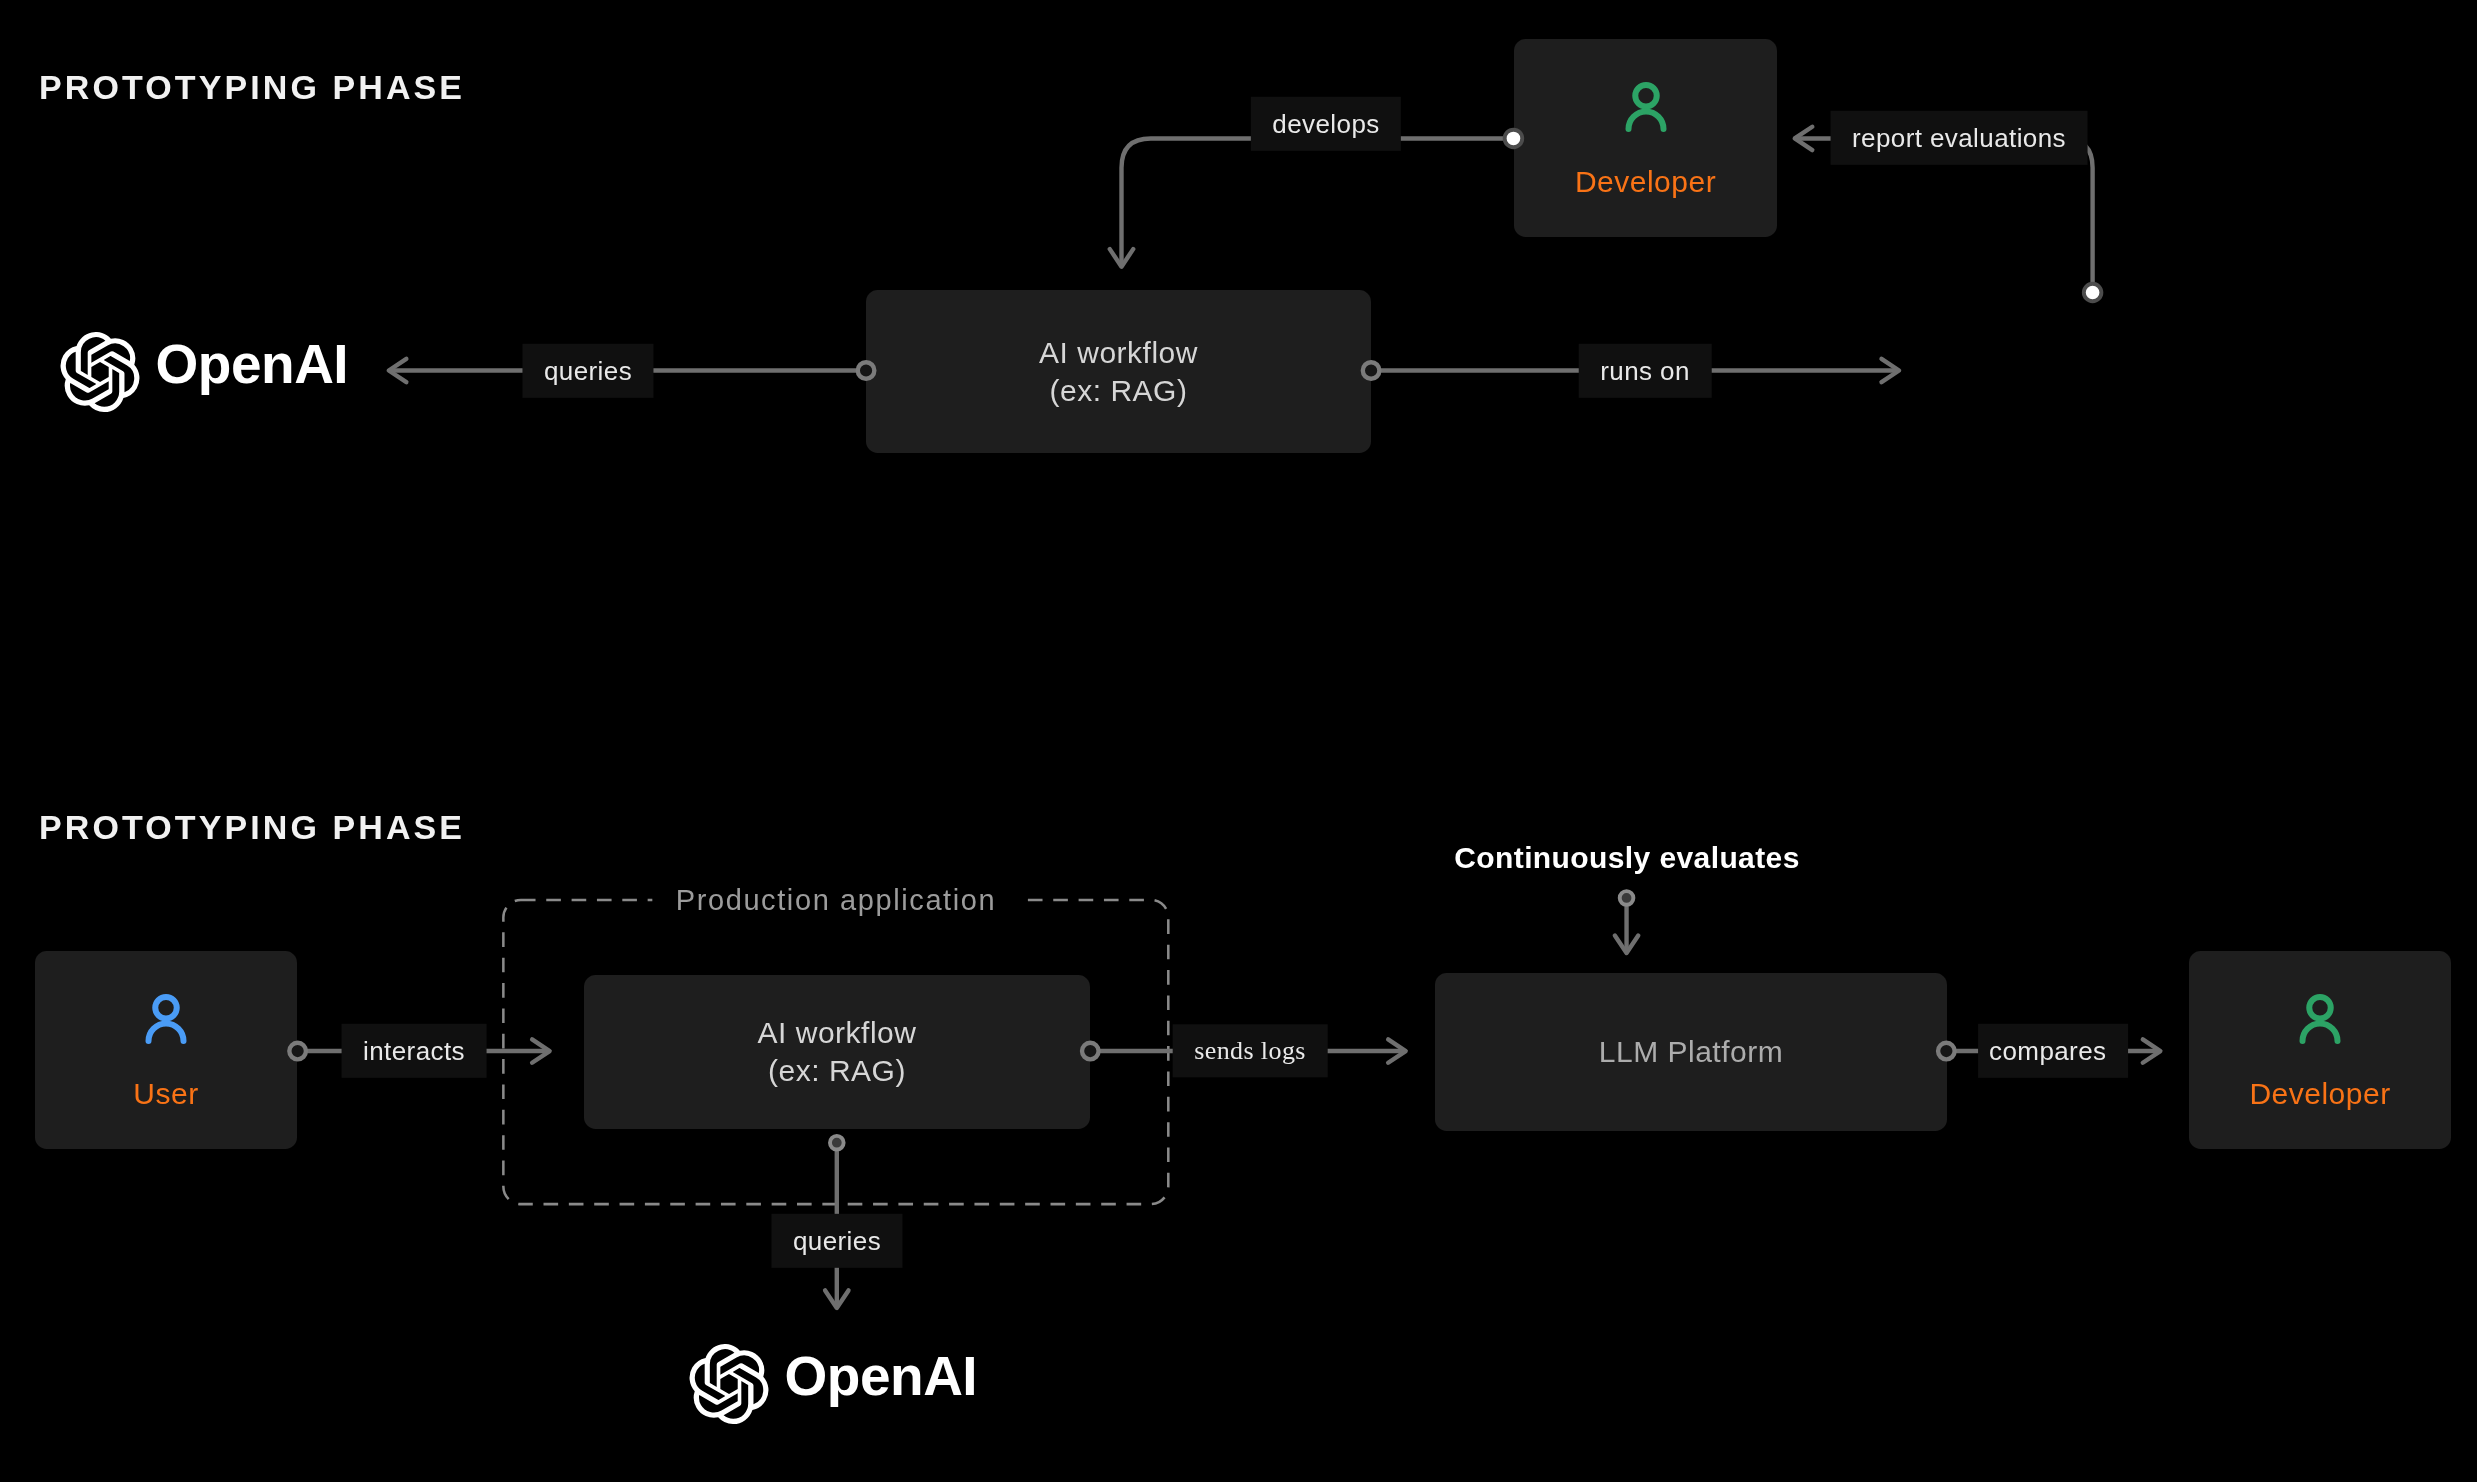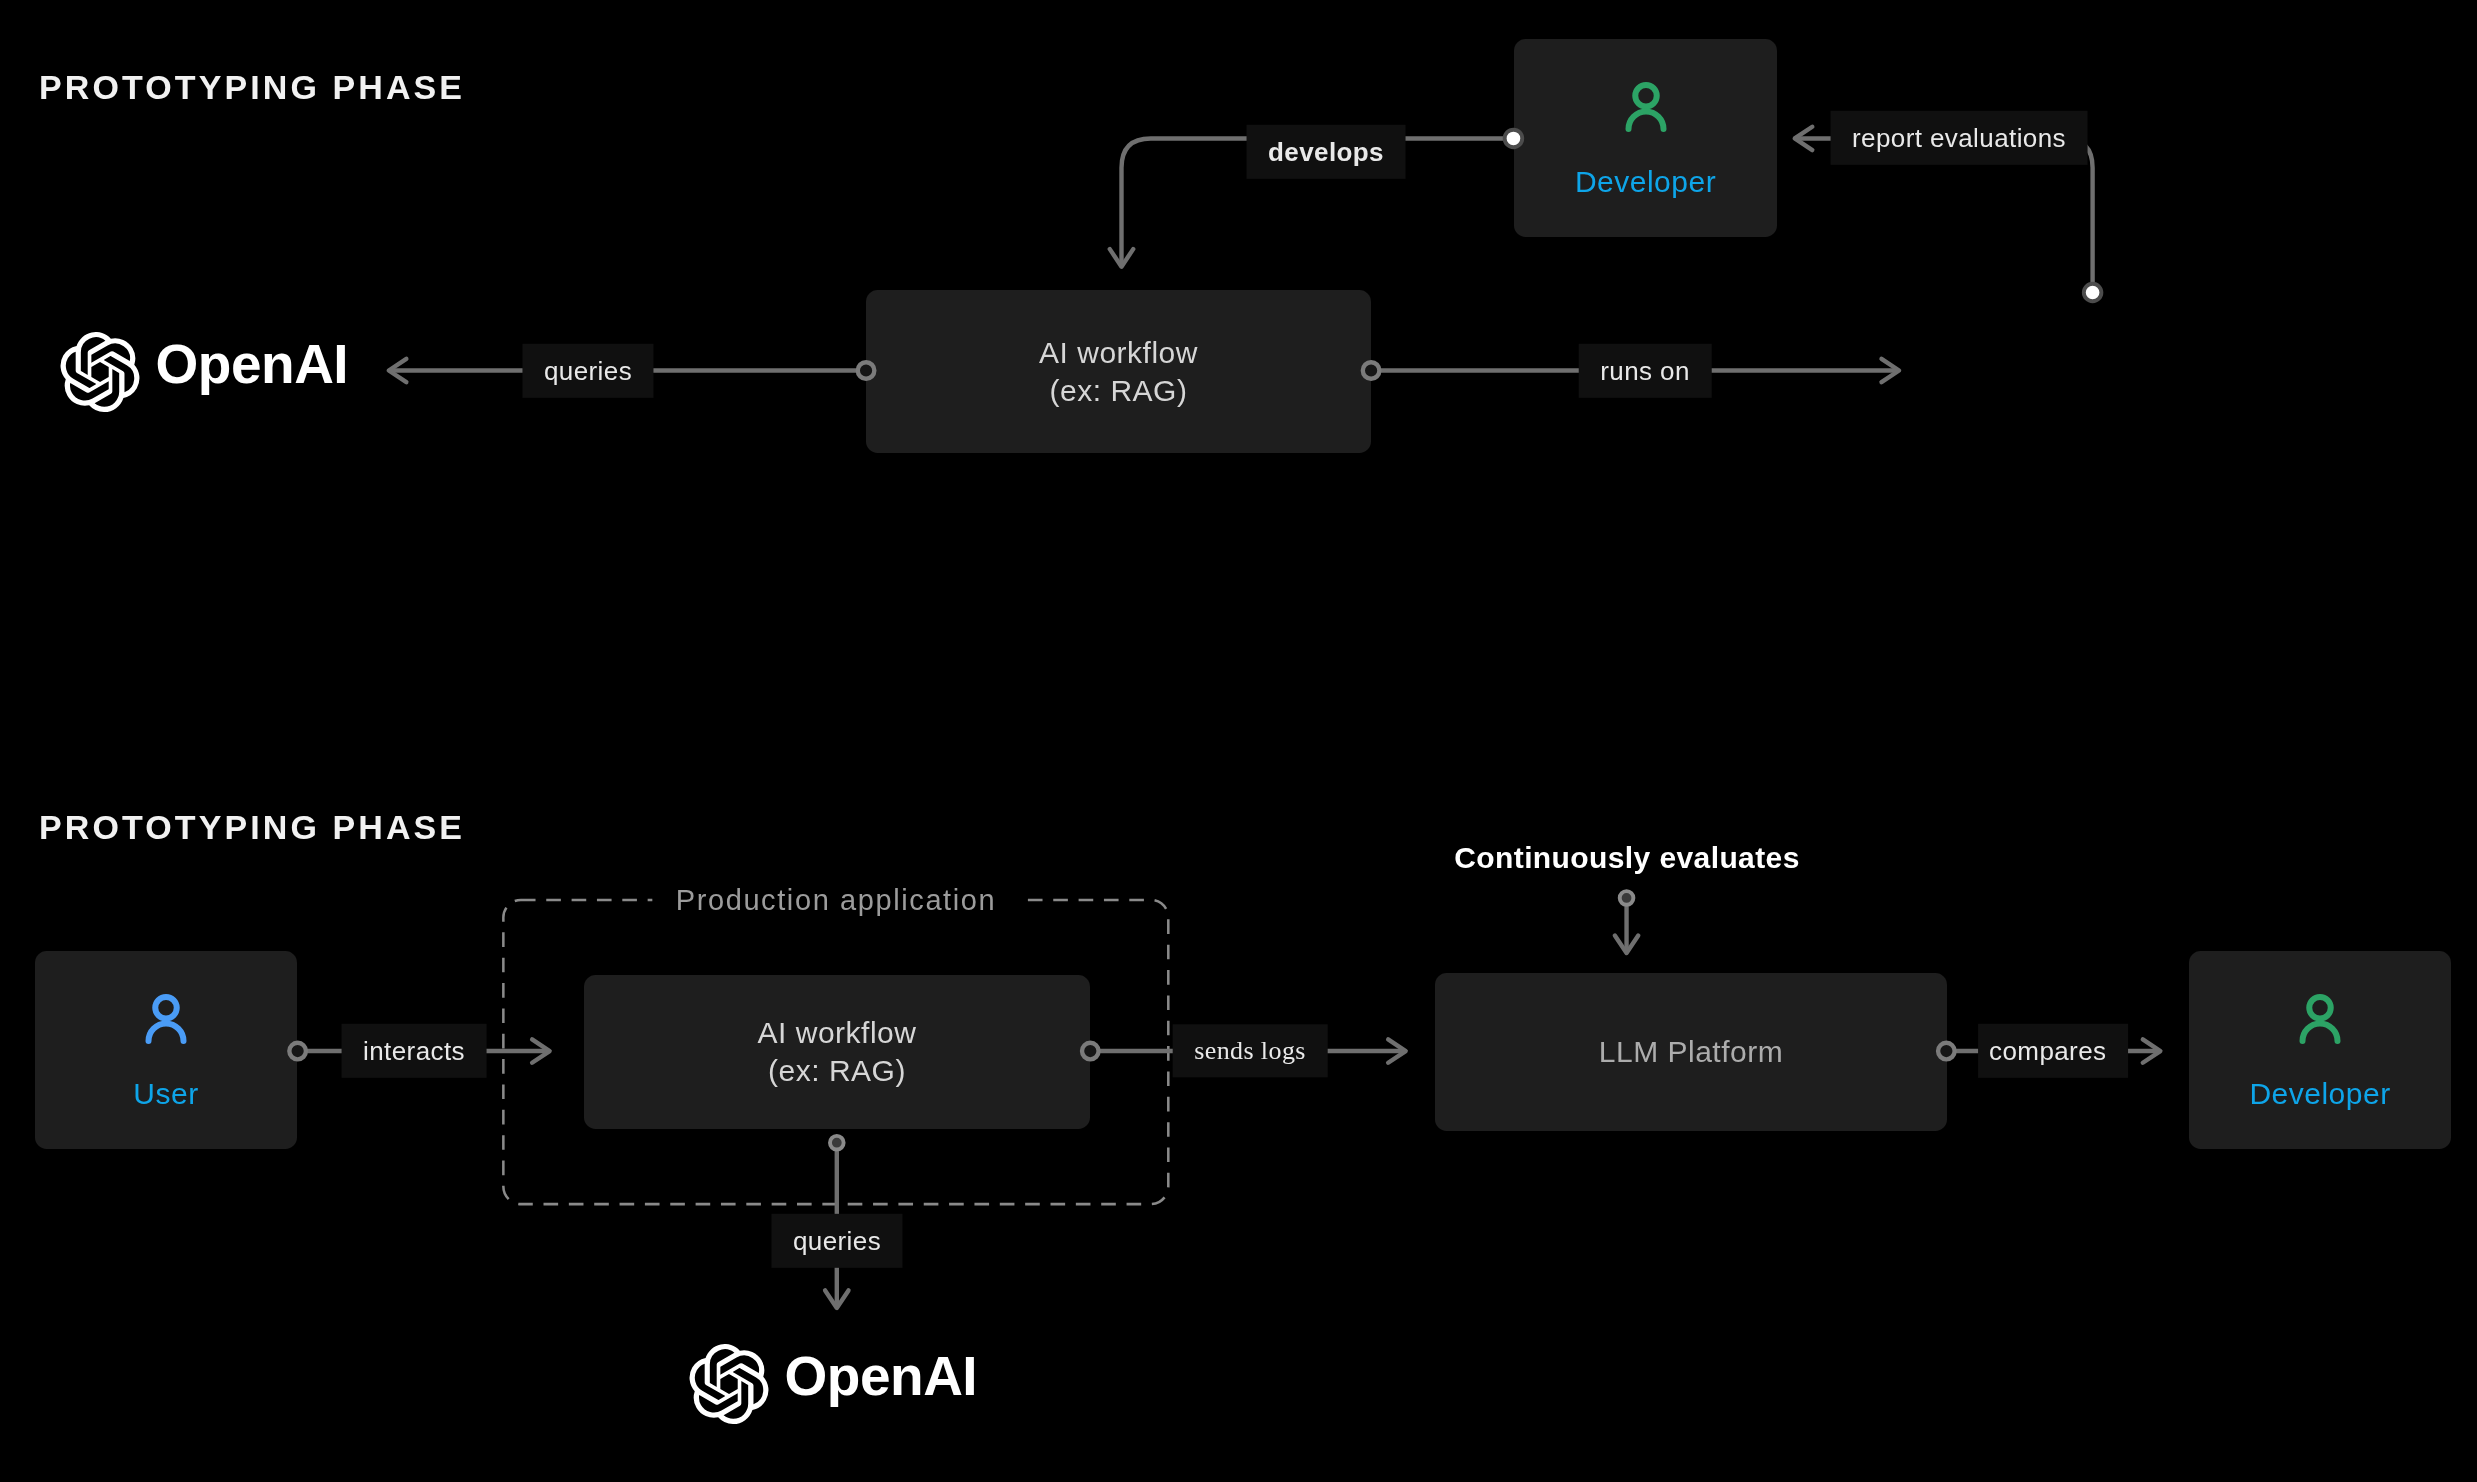--- a/index.html
+++ b/index.html
@@ -9,21 +9,21 @@
   }
   .phase-title{
     position:absolute;color:#f1f1f1;font-size:34px;font-weight:bold;
     letter-spacing:3.1px;white-space:nowrap;
   }
   .node{
     position:absolute;background:#1e1e1e;border-radius:11.7px;
     display:flex;align-items:center;justify-content:center;text-align:center;
   }
   .node.person{flex-direction:column;gap:23.4px;}
-  .node .node-label{color:#0ea5e9;font-size:30px;letter-spacing:0.5px;}
+  .node .node-label{color:#f97316;font-size:30px;letter-spacing:0.5px;}
   .node .node-label.dim{color:#d6d6d6;}
   .node .node-label.dimmer{color:#acacac;}
   .node .two-line{display:flex;flex-direction:column;gap:4px;}
   .icon-green{color:#2ca365;}
   .icon-blue{color:#4a9cf6;}
   .wires{position:absolute;left:0;top:0;z-index:3;}
   .wire{stroke:#6f6f6f;stroke-width:4.5;fill:none;stroke-linecap:round;}
   .dash-rect{stroke:#8a8a8a;stroke-width:2.6;fill:none;stroke-dasharray:15 11;}
   .port{fill:#161616;stroke:#7b7b7b;stroke-width:4.5;}
   .dot-white{fill:#ffffff;stroke:#4c4c4c;stroke-width:4;}
@@ -151,21 +151,21 @@
     <circle class="port" cx="1996" cy="1078" r="8.5"></circle>
 
     <path class="wire" d="M1668 930 V976" marker-end="url(#arrowhead)"></path>
     <circle class="dot-gray" cx="1668" cy="921" r="7"></circle>
 
     <path class="wire" d="M858 1181 V1340" marker-end="url(#arrowhead)"></path>
     <circle class="dot-gray" cx="858" cy="1172" r="7"></circle>
   </svg>
 
   <div class="labels">
-    <span class="edge-label" style="left:1326px;top:152px;font-weight:bold;">develops</span>
+    <span class="edge-label" style="left:1326px;top:124px;">develops</span>
     <span class="edge-label" style="left:588px;top:371px;">queries</span>
     <span class="edge-label" style="left:1645px;top:371px;">runs on</span>
     <span class="edge-label" style="left:1959px;top:138px;">report evaluations</span>
     <span class="edge-label" style="left:414px;top:1051px;">interacts</span>
     <span class="edge-label" style="left:1250px;top:1051px;font-family:Liberation Serif, serif;">sends logs</span>
     <span class="edge-label" style="left:2053px;top:1051px;padding-left:11px;">compares</span>
     <span class="edge-label bold-free" style="left:1627px;top:858px;">Continuously evaluates</span>
     <span class="edge-label" style="left:837px;top:1241px;">queries</span>
   </div>
 

